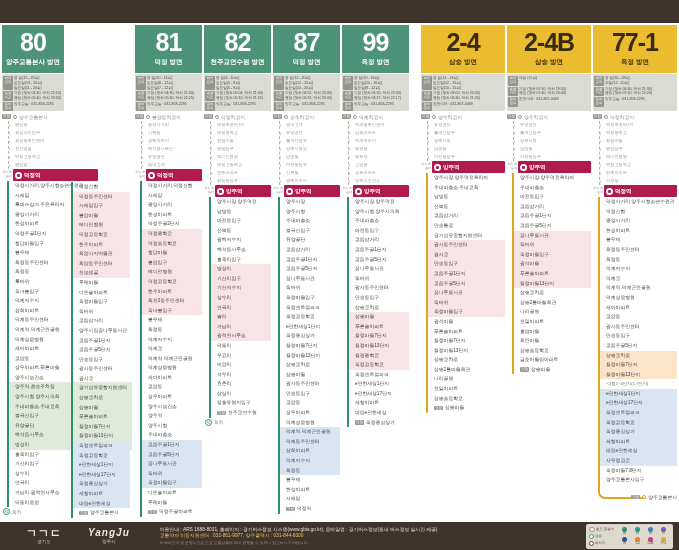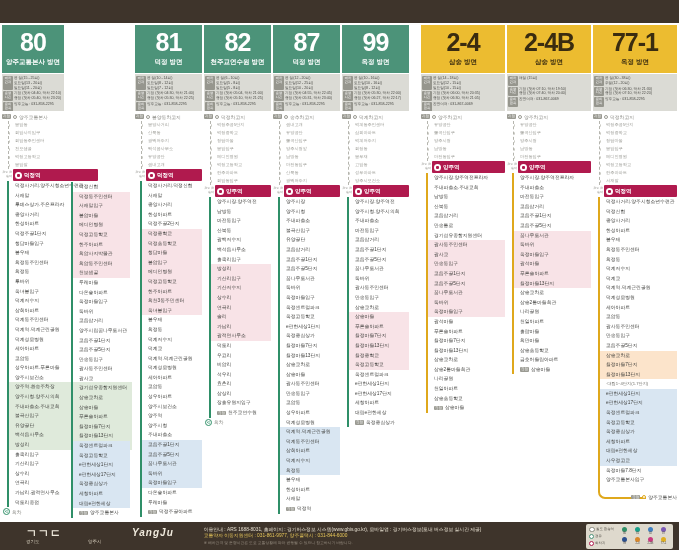--- a/index.html
+++ b/index.html
@@ -41,23 +41,23 @@
   .strow.t-sub{font-size:4.2px;color:#6e6e68;}
   .looprow{display:flex;align-items:center;height:9px;margin-left:1px;}
   .loopcirc{width:7px;height:7px;border:1.6px solid var(--line,#2f8f68);border-radius:50%;background:#fff;color:var(--line,#2f8f68);font-size:4.5px;line-height:6.5px;text-align:center;margin-right:2px;}
   .branch{position:absolute;left:64px;top:70px;width:64px;}
   .curvewrap{position:relative;height:22px;}
   .curve{position:absolute;left:5px;top:0;width:48px;height:14px;border-left:2px solid #dfa81c;border-bottom:2px solid #dfa81c;border-bottom-left-radius:7px;}
   .curveterm{position:absolute;right:0;top:9px;display:flex;align-items:center;}
   .curveterm .odot{border-color:#dfa81c;}
   .curveterm .tname{font-size:4.8px;color:#3d3d3a;white-space:nowrap;}
   #footer{position:absolute;left:0;bottom:0;width:679px;height:28px;background:#3e342b;display:flex;align-items:center;}
-  .flogo{color:#efe9dc;text-align:left;margin-left:26px;}
+  .flogo{color:#efe9dc;text-align:center;margin-left:26px;}
   .flogo .mark{font-size:11px;font-weight:bold;letter-spacing:1px;line-height:12px;}
-  .flogo .mark.it{font-style:italic;font-size:10px;margin-left:44px;}
+  .flogo .mark.it{font-style:italic;font-size:10px;}
   .flogo .lbl{font-size:4.5px;color:#cfc7b6;line-height:6px;}
   .finfo{margin-left:30px;flex:1;}
   .finfo .l1{font-size:4.8px;color:#e3dccd;line-height:6.5px;white-space:nowrap;}
   .finfo .l2{font-size:4.8px;color:#e5c círc}
   .finfo .l2{font-size:4.8px;color:#e6c65a;line-height:6.5px;white-space:nowrap;}
   .finfo .l3{font-size:3.8px;color:#9a9184;line-height:6px;white-space:nowrap;}
   #legend{margin-right:6px;background:#ded9cd;border-radius:2px;display:flex;padding:2px 3px;align-items:center;}
   .litems{margin-right:4px;}
   .litem{display:flex;align-items:center;height:7px;}
   .licon{width:6px;height:5px;background:#fff;border:0.8px solid #8a8a80;border-radius:2.5px;margin-right:1.5px;position:relative;flex:0 0 auto;}

